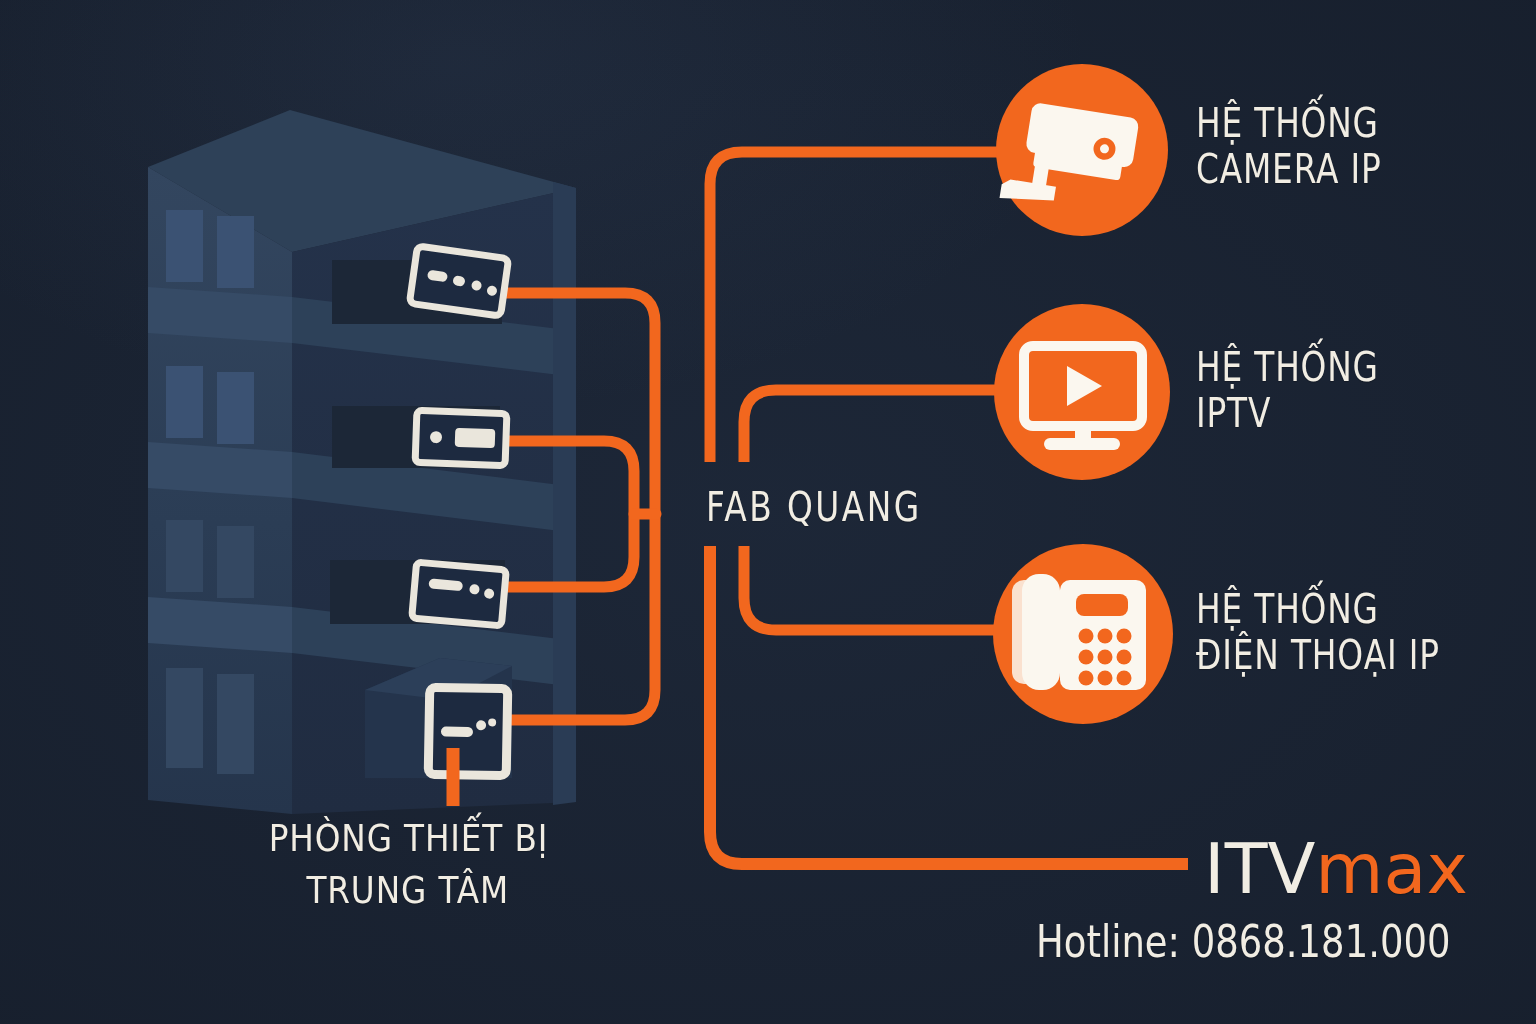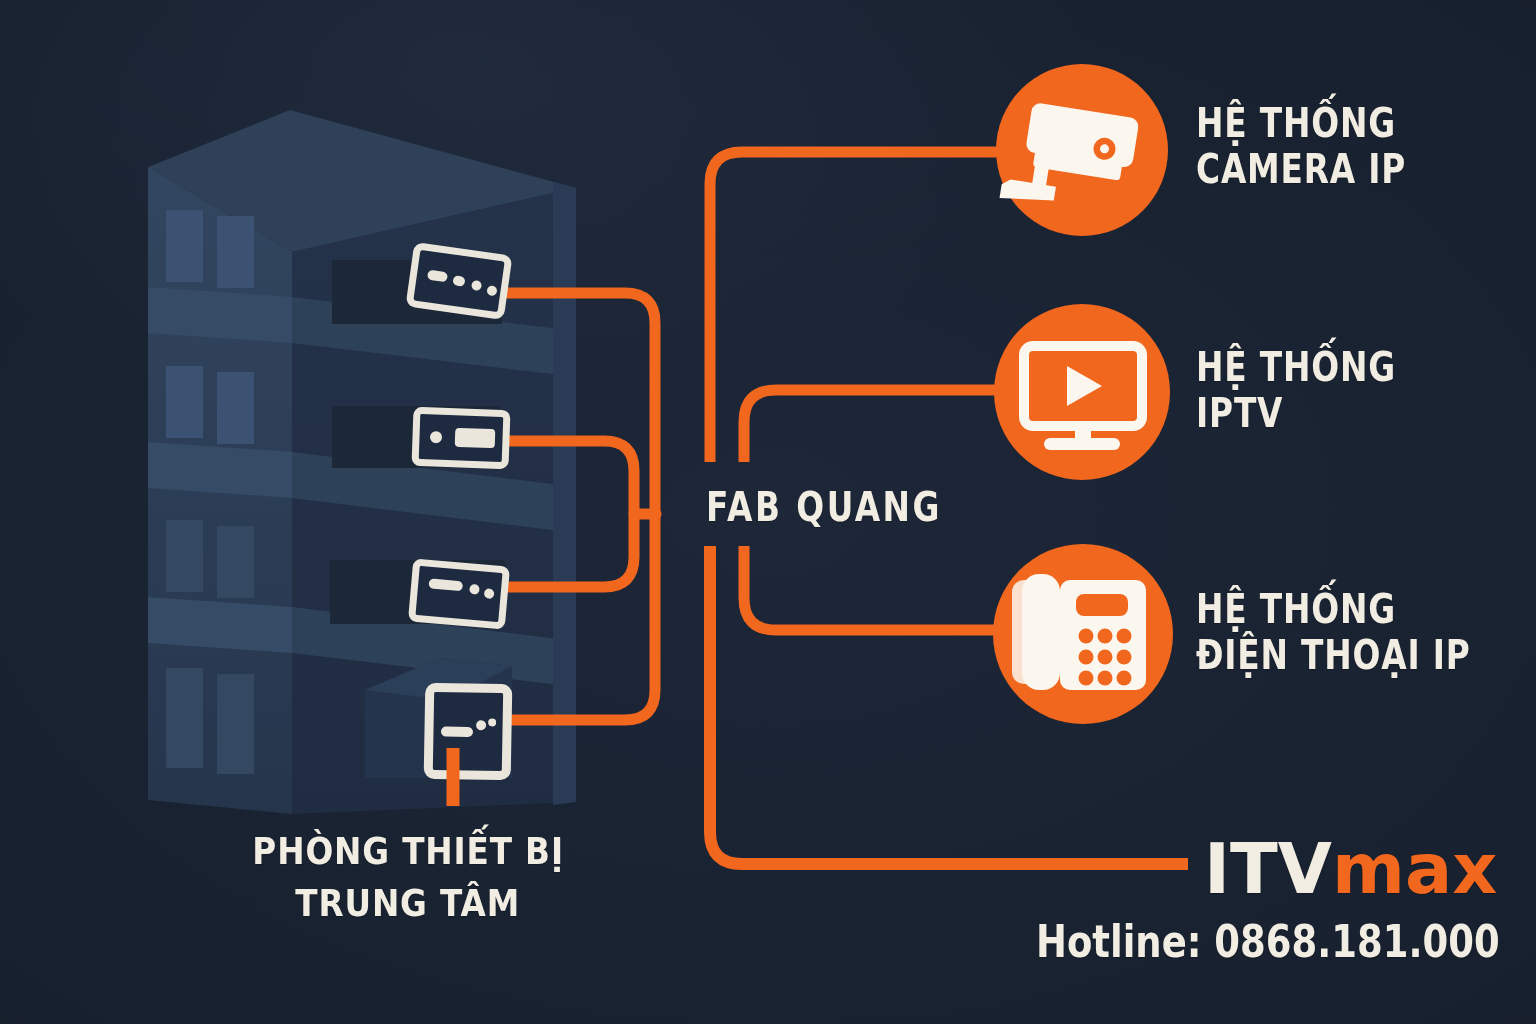--- a/index.html
+++ b/index.html
@@ -4,21 +4,21 @@
 <style>
   html,body{margin:0;padding:0;background:#10161f;}
   .canvas{
     position:relative;width:1536px;height:1024px;overflow:hidden;
     background:#1A2332;
     background-image:radial-gradient(900px 500px at 30% 6%, rgba(70,92,128,0.14), rgba(0,0,0,0) 70%),
                      radial-gradient(1400px 900px at 50% 50%, rgba(34,46,66,0.35), rgba(10,14,22,0.25) 100%);
     font-family:"DejaVu Sans","Liberation Sans",sans-serif;
   }
   svg.scene{position:absolute;left:0;top:0;}
-  .txt{position:absolute;color:#F1EDE3;font-weight:700;white-space:nowrap;
+  .txt{position:absolute;color:#F1EDE3;font-weight:400;white-space:nowrap;
        text-shadow:0 1px 1px rgba(0,0,0,0.25);}
   .squash{transform:scaleX(0.82);transform-origin:left top;display:inline-block;}
   .sys-label{font-size:40px;line-height:46px;letter-spacing:1px;}
   .hub-label{font-size:40px;letter-spacing:3px;}
   .room-label{font-size:38px;line-height:52px;letter-spacing:1px;text-align:center;}
   .room-label .squash{transform:scaleX(0.86);transform-origin:center top;}
   .brand{font-size:70px;letter-spacing:0px;}
   .brand .max{color:#F2671E;margin-top:36px;}
   .hotline{font-size:44px;}
   .hotline .squash{transform:scaleX(0.84);}
@@ -181,21 +181,21 @@
   <div class="txt sys-label" style="left:1196px;top:344px;">
     <span class="squash">HỆ THỐNG</span><br>
     <span class="squash">IPTV</span>
   </div>
 
   <div class="txt sys-label" style="left:1196px;top:586px;">
     <span class="squash">HỆ THỐNG</span><br>
     <span class="squash">ĐIỆN THOẠI IP</span>
   </div>
 
-  <div class="txt room-label" style="left:198px;top:812px;width:420px;margin-top:13px;">
+  <div class="txt room-label" style="left:198px;top:812px;width:420px;">
     <span class="squash">PHÒNG THIẾT BỊ</span><br>
     <span class="squash">TRUNG TÂM</span>
   </div>
 
   <div class="txt brand" style="left:1204px;top:828px;">
     <span>ITV</span><span class="max">max</span>
   </div>
 
   <div class="txt hotline" style="left:1036px;top:916px;">
     <span class="squash">Hotline: 0868.181.000</span>

